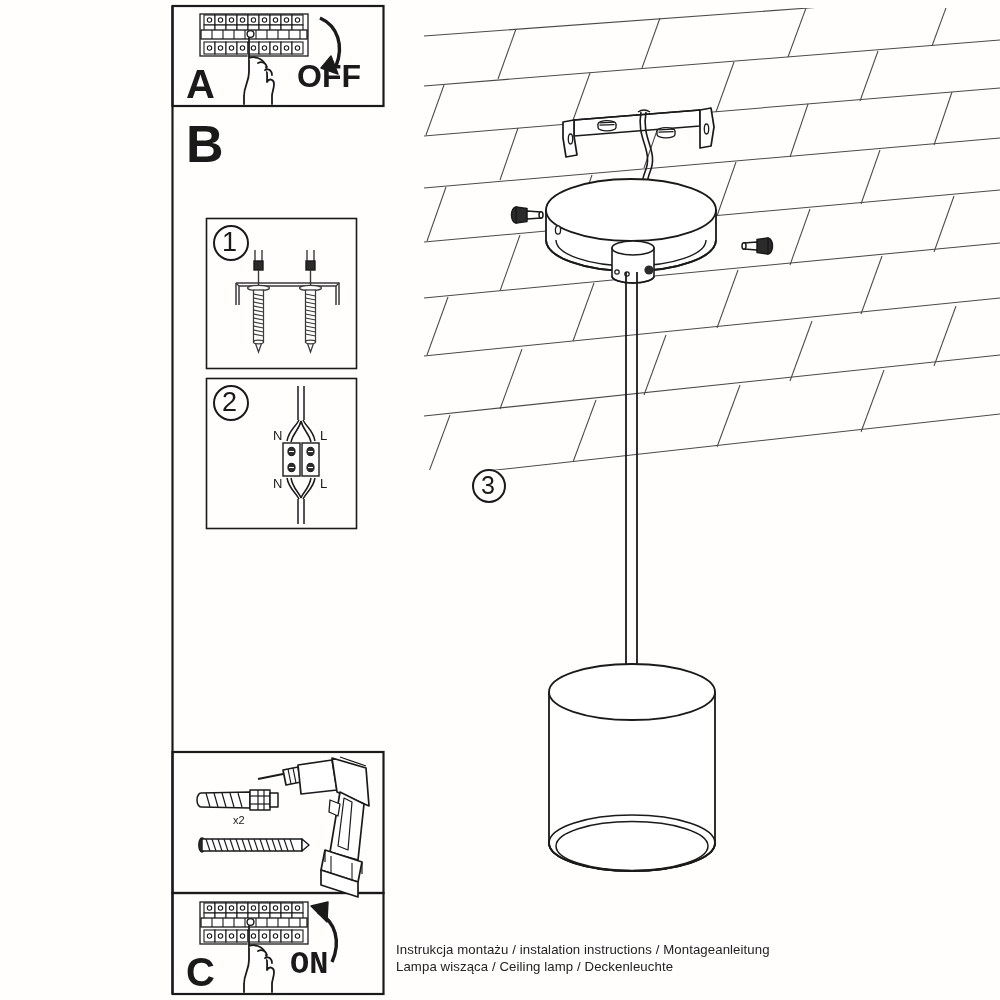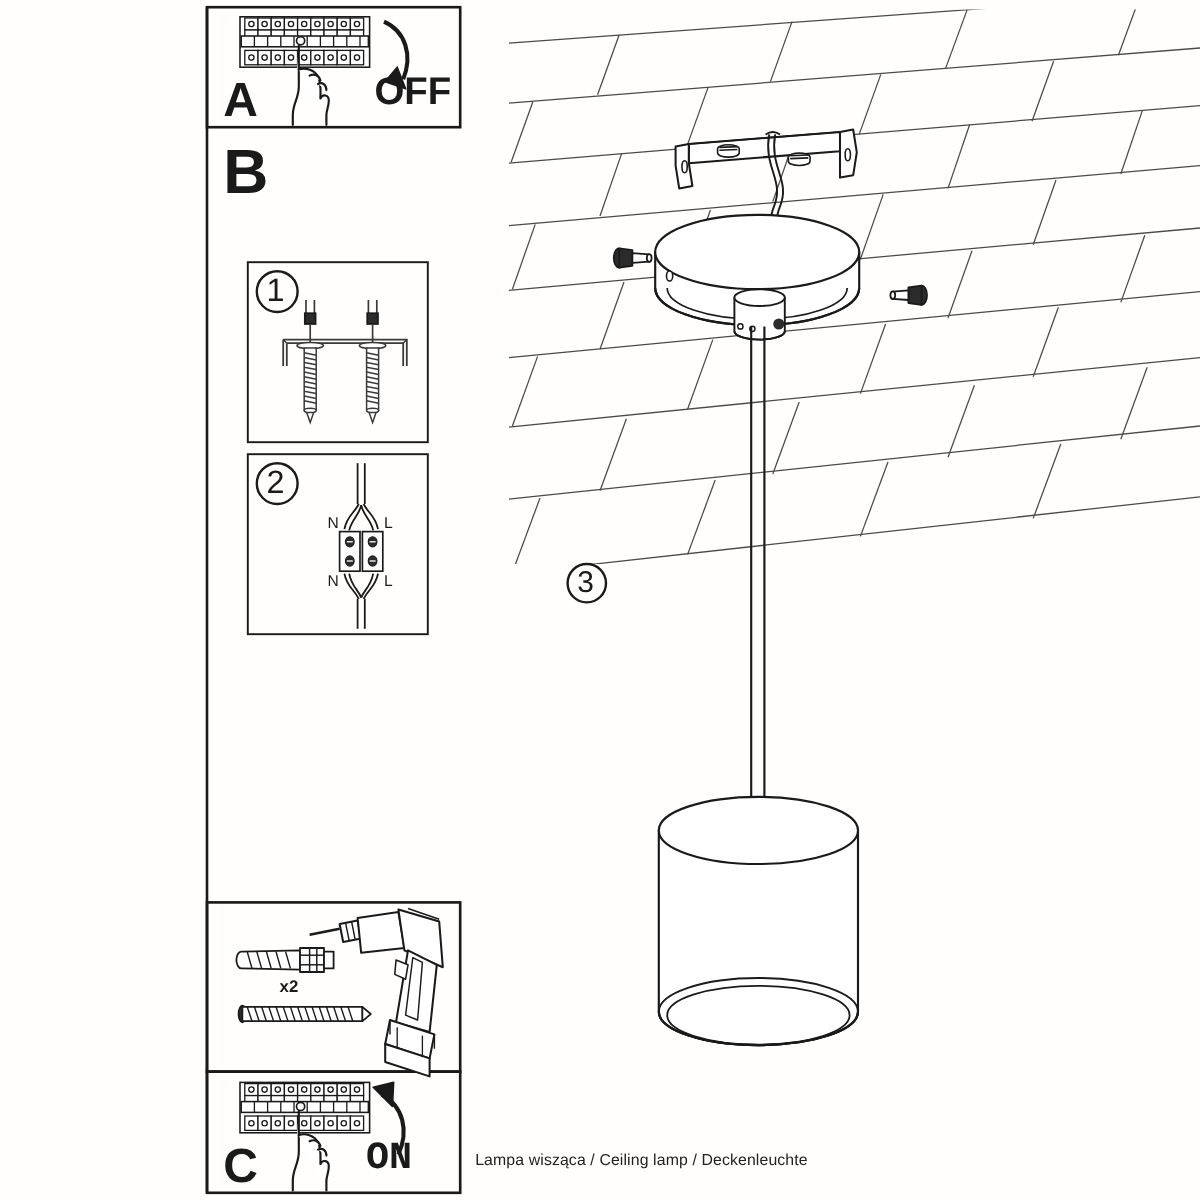--- a/index.html
+++ b/index.html
@@ -32,35 +32,34 @@
     font-weight: 700;
     letter-spacing: 0px;
   }
   .label-bb {
     font-size: 52px;
     font-weight: 700;
   }
   .label-onoff {
     font-size: 32px;
     font-weight: 700;
-    margin-left: 15px;
   }
   .caption {
     font-size: 13.2px;
     font-weight: 400;
     color: #222;
     letter-spacing: 0.1px;
   }
   .nl {
     font-size: 13px;
     font-weight: 400;
   }
   .xtwo {
-    font-size: 14px;
-    font-weight: 700;
+    font-size: 11px;
+    font-weight: 400;
   }
   .stepnum {
     font-size: 27px;
     font-weight: 400;
   }
 </style>
 </head>
 <body>
 
 <div id="page">
@@ -595,15 +594,16 @@
   <div class="txt nl" style="left:273px; top:428px;">N</div>
   <div class="txt nl" style="left:320px; top:428px;">L</div>
   <div class="txt nl" style="left:273px; top:476px;">N</div>
   <div class="txt nl" style="left:320px; top:476px;">L</div>
 
   <div class="txt xtwo" style="left:233px; top:814px;">x2</div>
 
   <div class="txt label-big" style="left:186px; top:950px;">C</div>
   <div class="txt label-onoff" style="left:290px; top:946px;font-family:Liberation Mono, monospace;">ON</div>
 
+  <div class="txt caption" style="left:396px; top:942px;">Instrukcja montażu / instalation instructions / Montageanleitung</div>
   <div class="txt caption" style="left:396px; top:959px;">Lampa wisząca / Ceiling lamp / Deckenleuchte</div>
 
 </div>
 
 </body></html>

